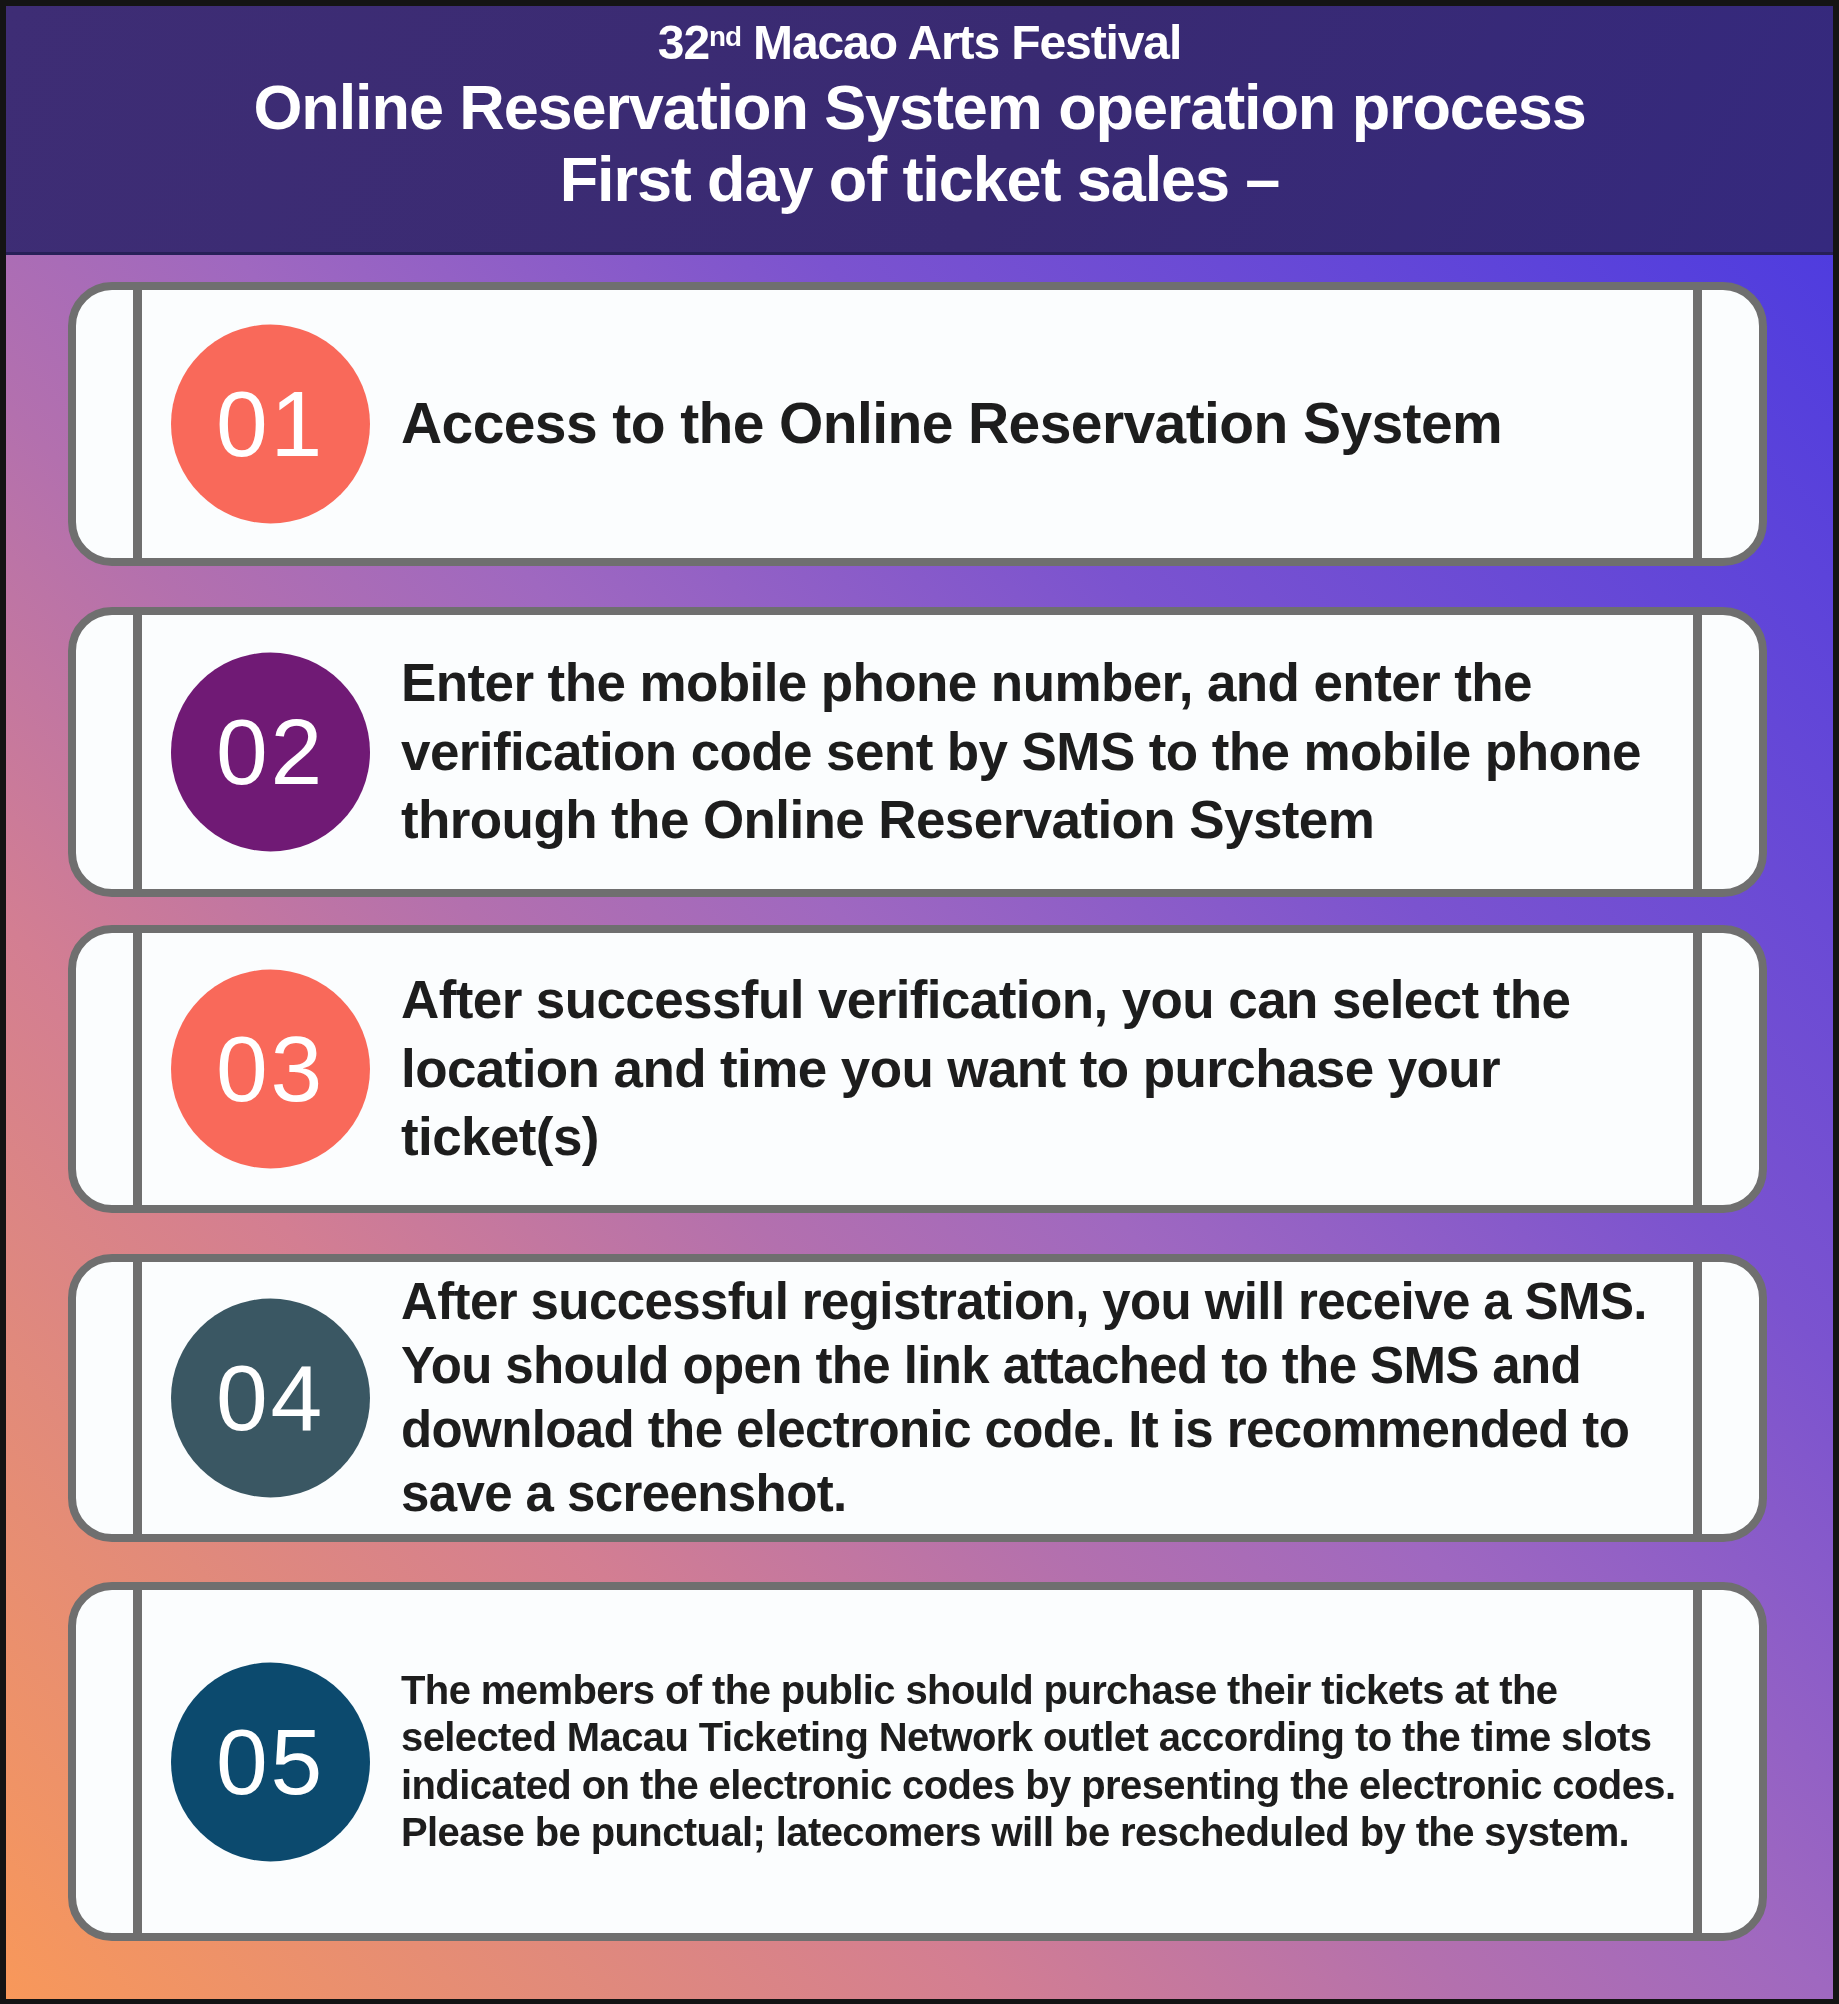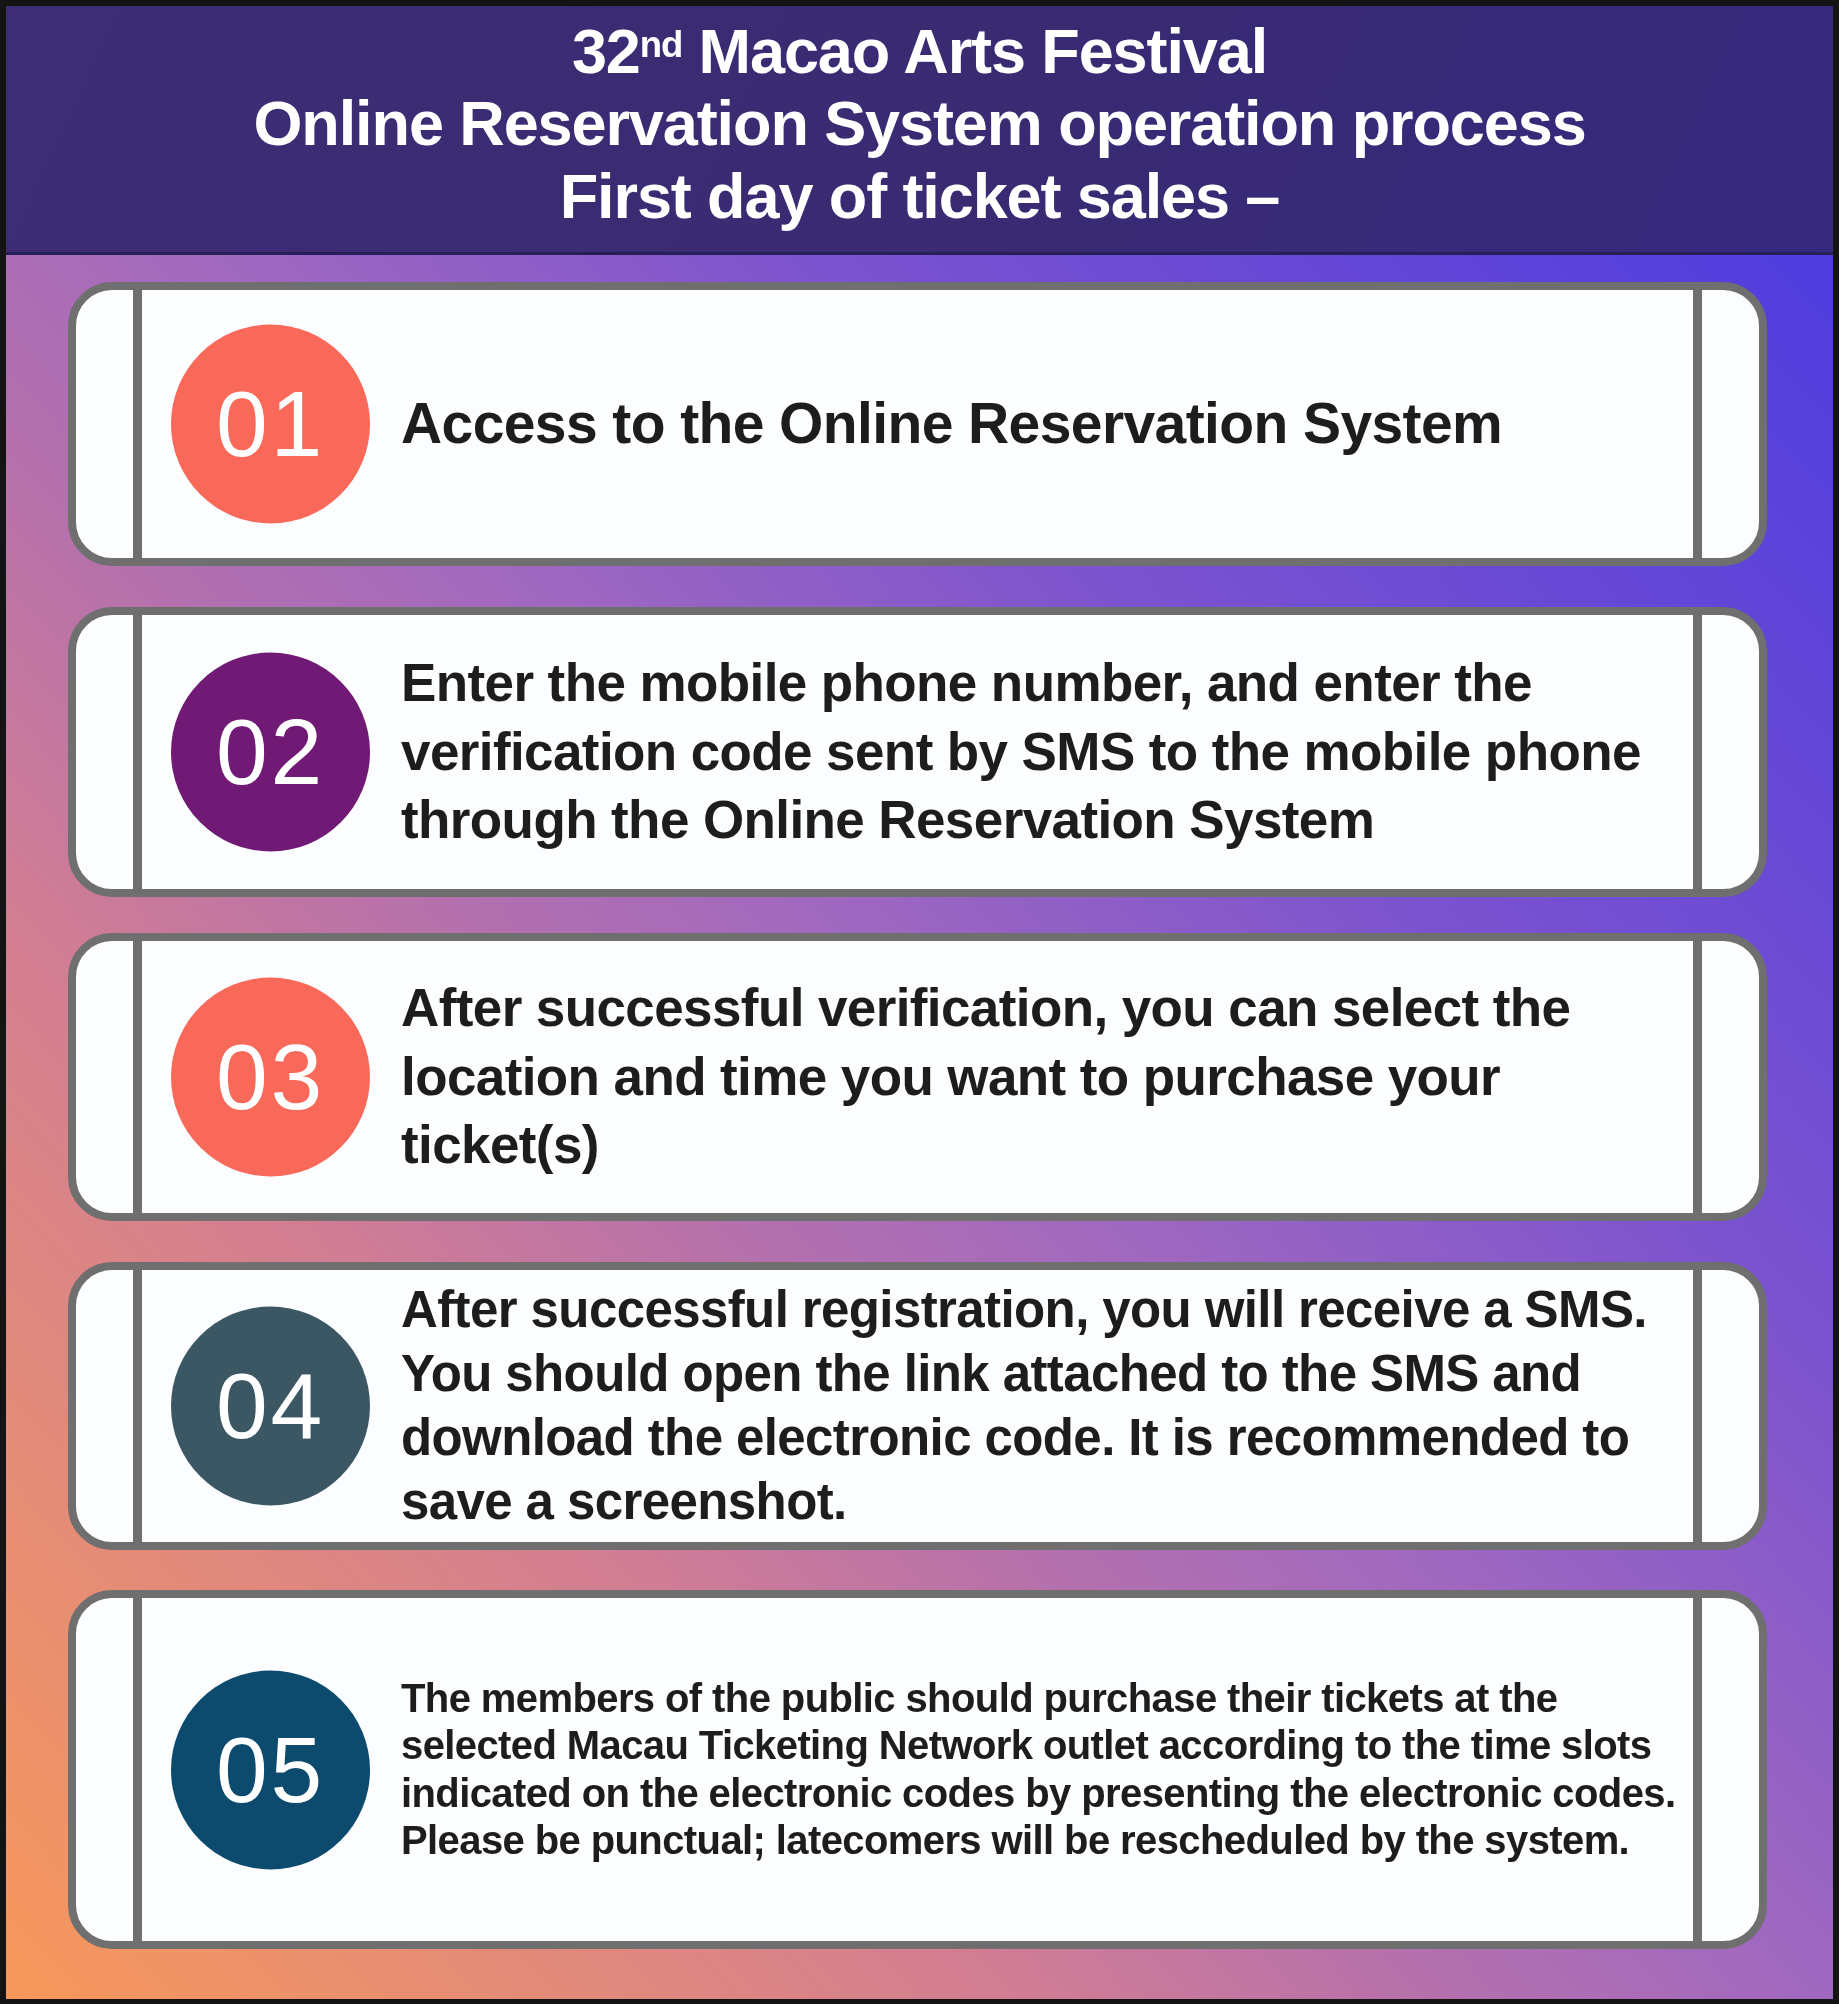--- a/index.html
+++ b/index.html
@@ -26,21 +26,21 @@
     background: linear-gradient(115deg, #3e2d75 0%, #392a72 55%, #35297e 100%);
     border-bottom: 3.9px solid #272058;
     color: #ffffff;
     text-align: center;
     font-weight: 700;
     z-index: 2;
   }
 
   .title {
     padding-top: 11px;
-    font-size: 63px;
+    font-size: 48px;
     line-height: 1.10;
     letter-spacing: -1.1px;
     white-space: nowrap;
   }
   .title sup {
     font-size: 58%;
     vertical-align: baseline;
     position: relative;
     top: -0.45em;
   }
@@ -64,21 +64,21 @@
     position: relative;
     box-sizing: border-box;
     border: 8.8px solid #6f6f6f;
     border-radius: 44px;
     background: #fbfdfe;
     display: flex;
     align-items: center;
   }
   .card-1 { height: 284px; }
   .card-2 { height: 290px; margin-top: 41px; }
-  .card-3 { height: 288px; margin-top: 36px; }
+  .card-3 { height: 288px; margin-top: 28px; }
   .card-4 { height: 288px; margin-top: 41px; }
   .card-5 { height: 359px; margin-top: 40px; }
 
   .rail {
     position: absolute;
     top: 0; bottom: 0;
     width: 8.8px;
     background: #6f6f6f;
   }
   .rail-left  { left: 57px; }

